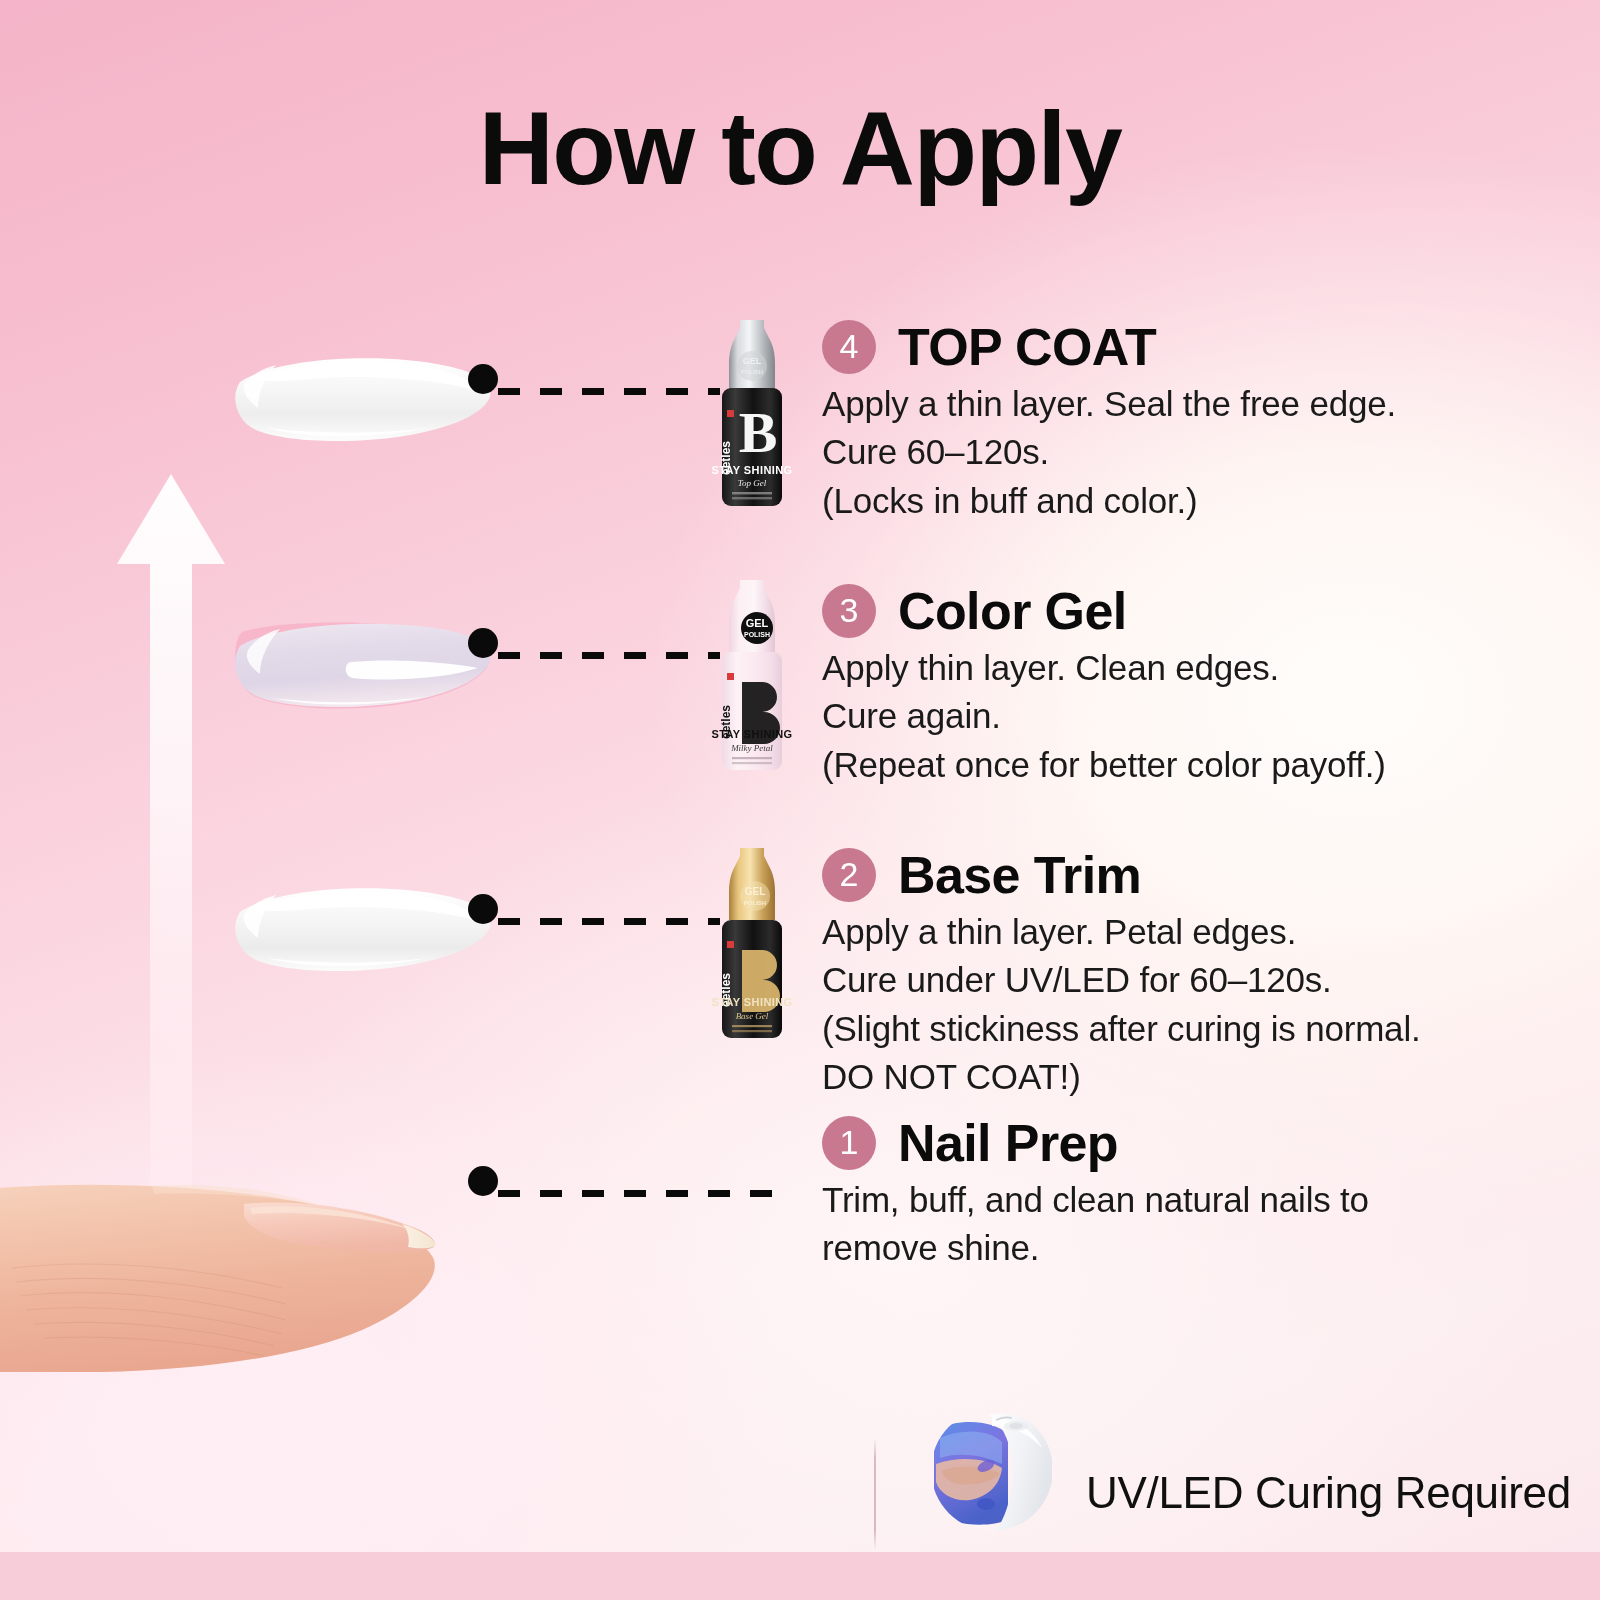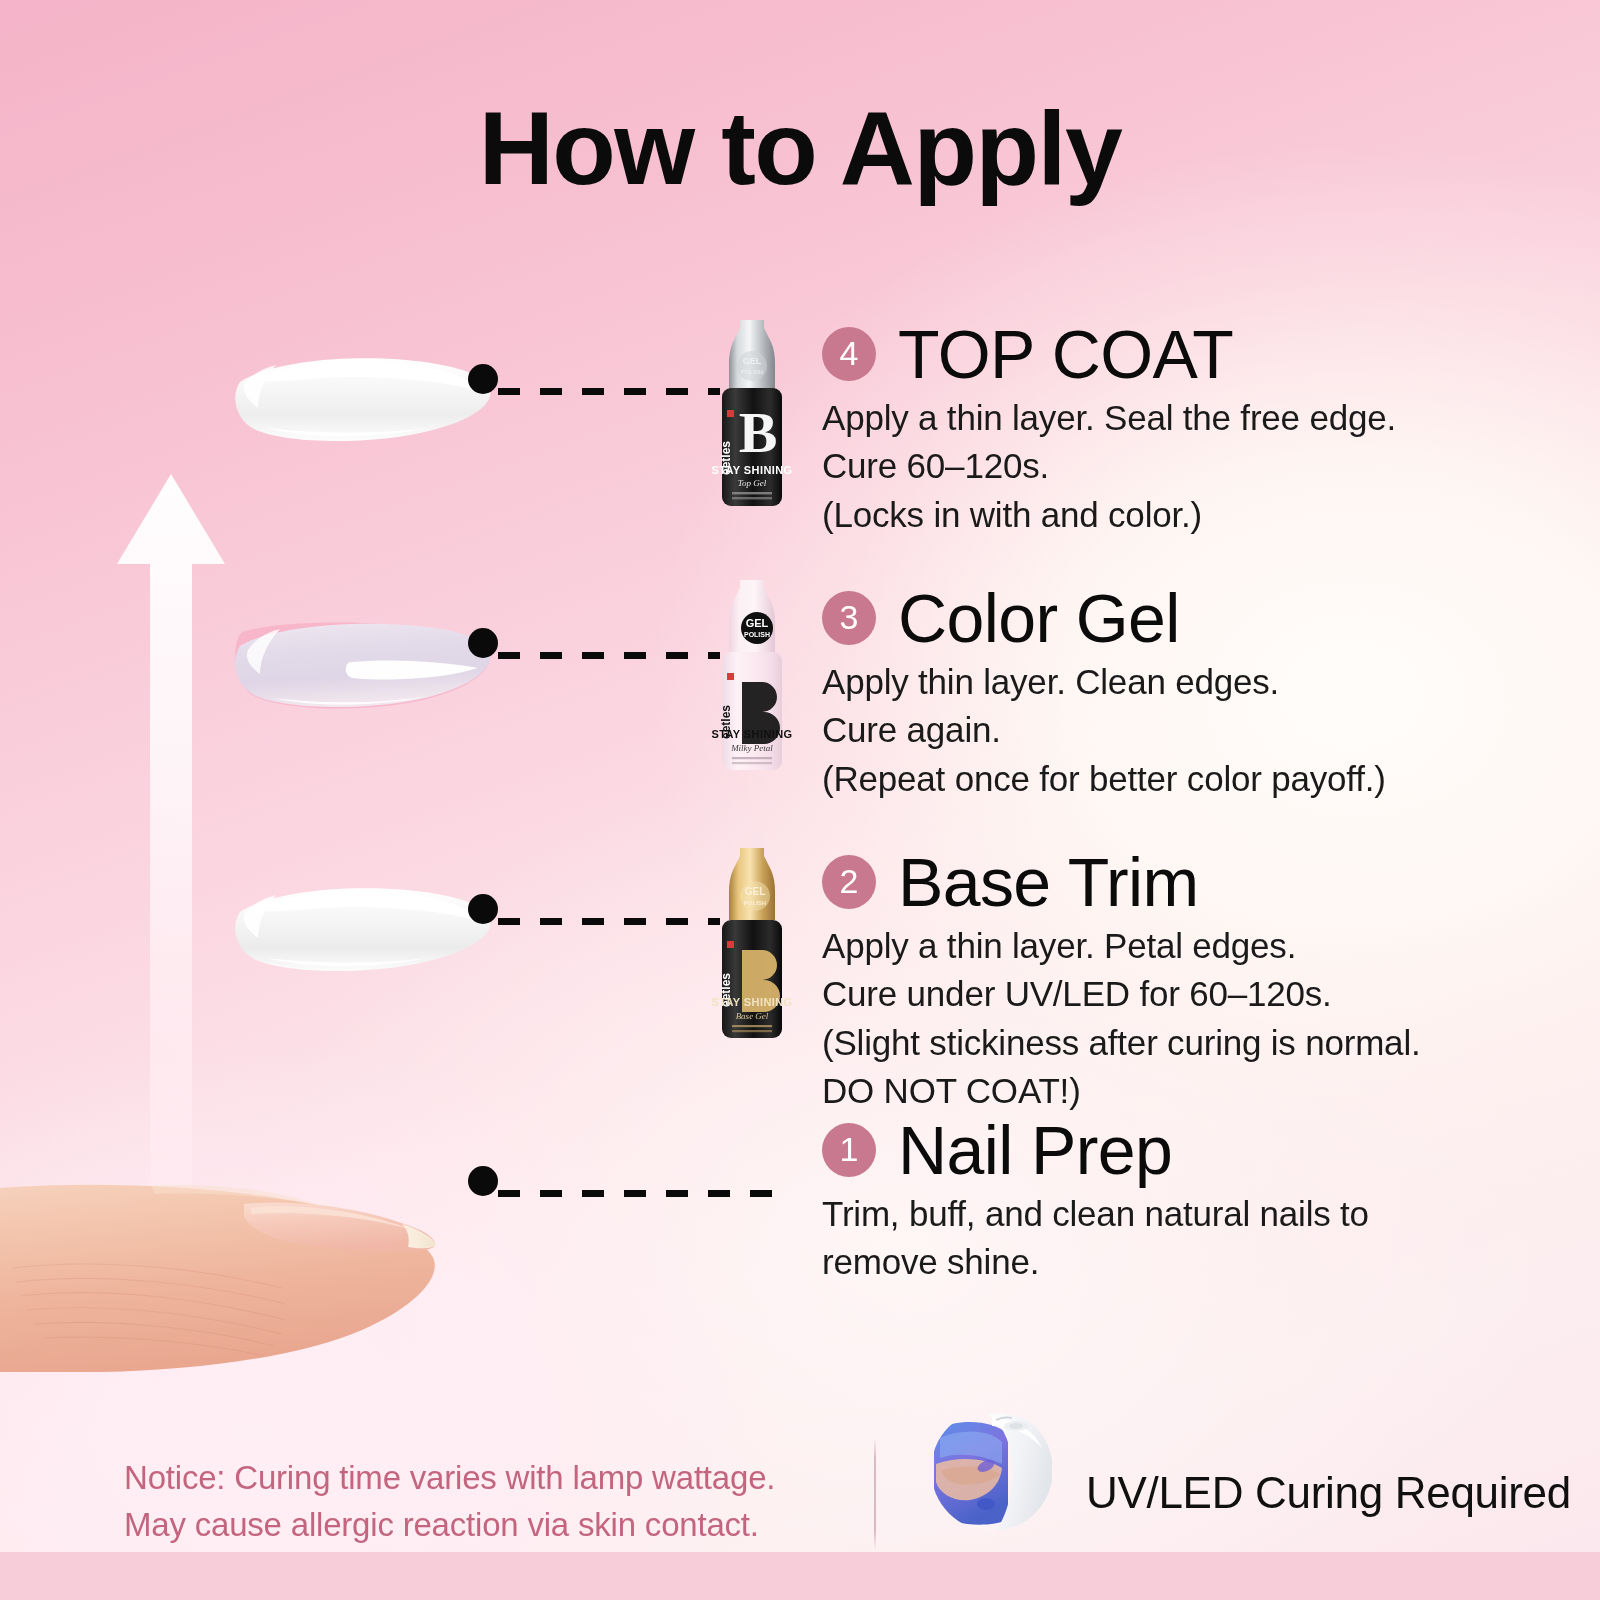--- a/index.html
+++ b/index.html
@@ -45,21 +45,21 @@
   .txt{position:absolute;}
   .head{display:flex;align-items:center;gap:22px;}
   .badge{
     width:54px;height:54px;border-radius:50%;
     background:#c8798f;color:#ffffff;
     display:flex;align-items:center;justify-content:center;
     font-size:34px;font-weight:400;line-height:1;
     flex:0 0 auto;padding-bottom:2px;box-sizing:border-box;
   }
   .head-title{
-    font-size:68px;font-weight:400;color:#0b0b0b;letter-spacing:-0.6px;
+    font-size:52px;font-weight:700;color:#0b0b0b;letter-spacing:-0.6px;
     white-space:nowrap;line-height:1;
   }
   .body-lines{margin-top:6px;}
   .body-lines div{
     font-size:35px;color:#1a1a1a;line-height:1.38;white-space:nowrap;
     font-weight:400;letter-spacing:-0.2px;
   }
 
   
   .notice{position:absolute;left:124px;top:1455px;}
@@ -146,21 +146,21 @@
     </svg>
   </div>
   <div class="txt step" style="left:822px;top:320px;">
     <div class="head">
       <div class="badge">4</div>
       <div class="head-title">TOP COAT</div>
     </div>
     <div class="body-lines">
       <div>Apply a thin layer. Seal the free edge.</div>
       <div>Cure 60–120s.</div>
-      <div>(Locks in with and color.)</div>
+      <div>(Locks in buff and color.)</div>
     </div>
   </div>
 
   <div class="nail-wrap" style="left:232px;top:616px;width:262px;height:96px;">
     <svg width="262" height="96" viewBox="0 0 262 96">
       <defs>
         <linearGradient id="n3a" x1="0" y1="0" x2="0.2" y2="1">
           <stop offset="0%" stop-color="#efe9f2"></stop>
           <stop offset="35%" stop-color="#e3dbe9"></stop>
           <stop offset="70%" stop-color="#ded5e6"></stop>
@@ -345,24 +345,20 @@
     <div class="head">
       <div class="badge">1</div>
       <div class="head-title">Nail Prep</div>
     </div>
     <div class="body-lines">
       <div>Trim, buff, and clean natural nails to</div>
       <div>remove shine.</div>
     </div>
   </div>
 
-  <div class="notice">
-    <div>Notice: Curing time varies with lamp wattage.</div>
-    <div>May cause allergic reaction via skin contact.</div>
-  </div>
 
   <div class="vdiv"></div>
 
   <div class="uvlamp">
     <svg width="124" height="124" viewBox="0 0 124 124">
       <defs>
         <clipPath id="lampClip">
             <circle cx="62" cy="62" r="61"></circle>
           </clipPath>
         <linearGradient id="lampBody" x1="0" y1="0" x2="1" y2="0.4">

